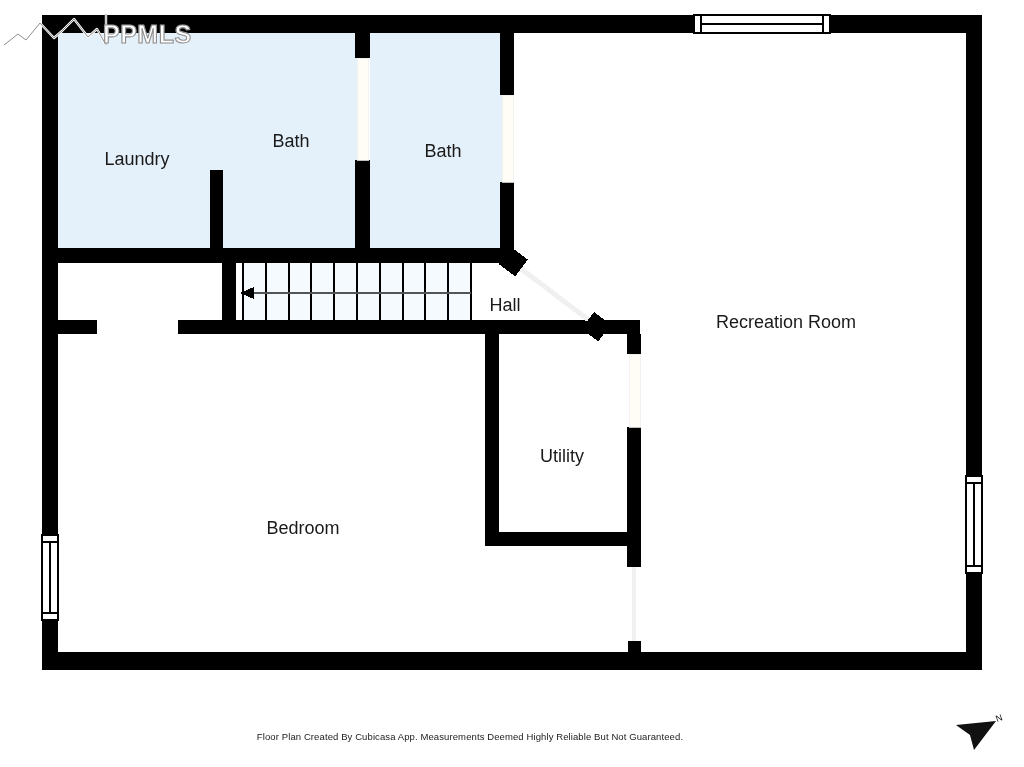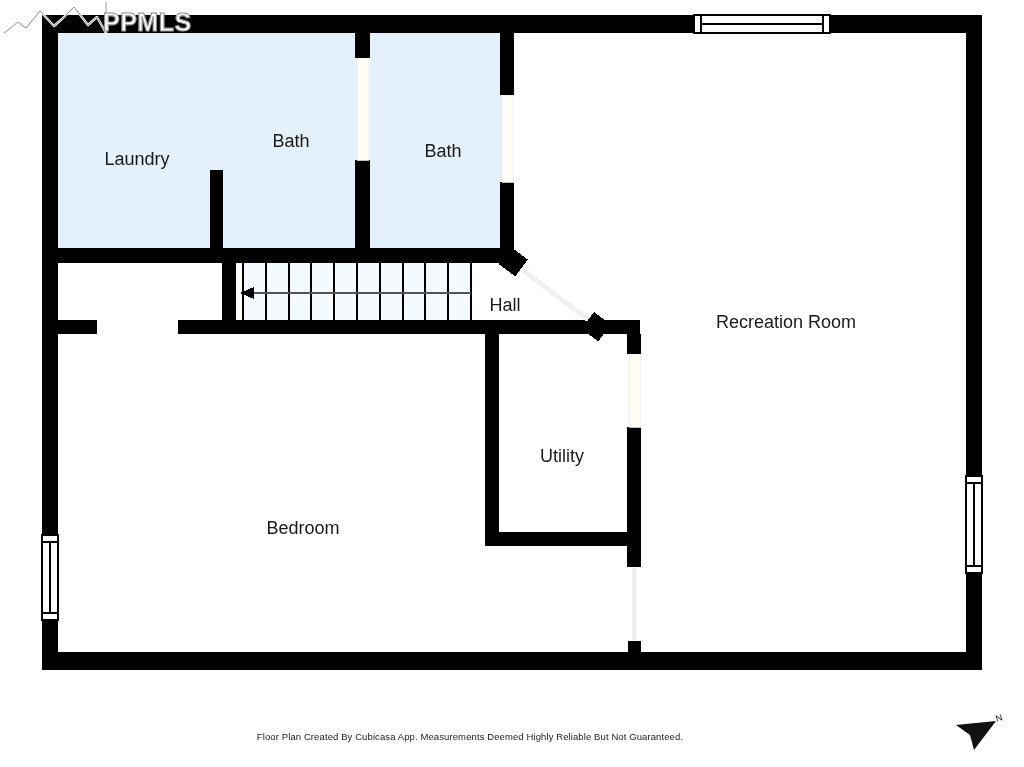--- a/index.html
+++ b/index.html
@@ -17,21 +17,21 @@
     width: 1024px;
     height: 767px;
     background: #ffffff;
     overflow: hidden;
   }
 
   
   #watermark {
     position: absolute;
     left: 0;
-    top: 0;
+    top: 12px;
     width: 215px;
     height: 62px;
     pointer-events: none;
     z-index: 40;
     padding-left: 15px;
   }
   #wm-logo {
     position: absolute;
     left: 2px;
     top: 2px;

